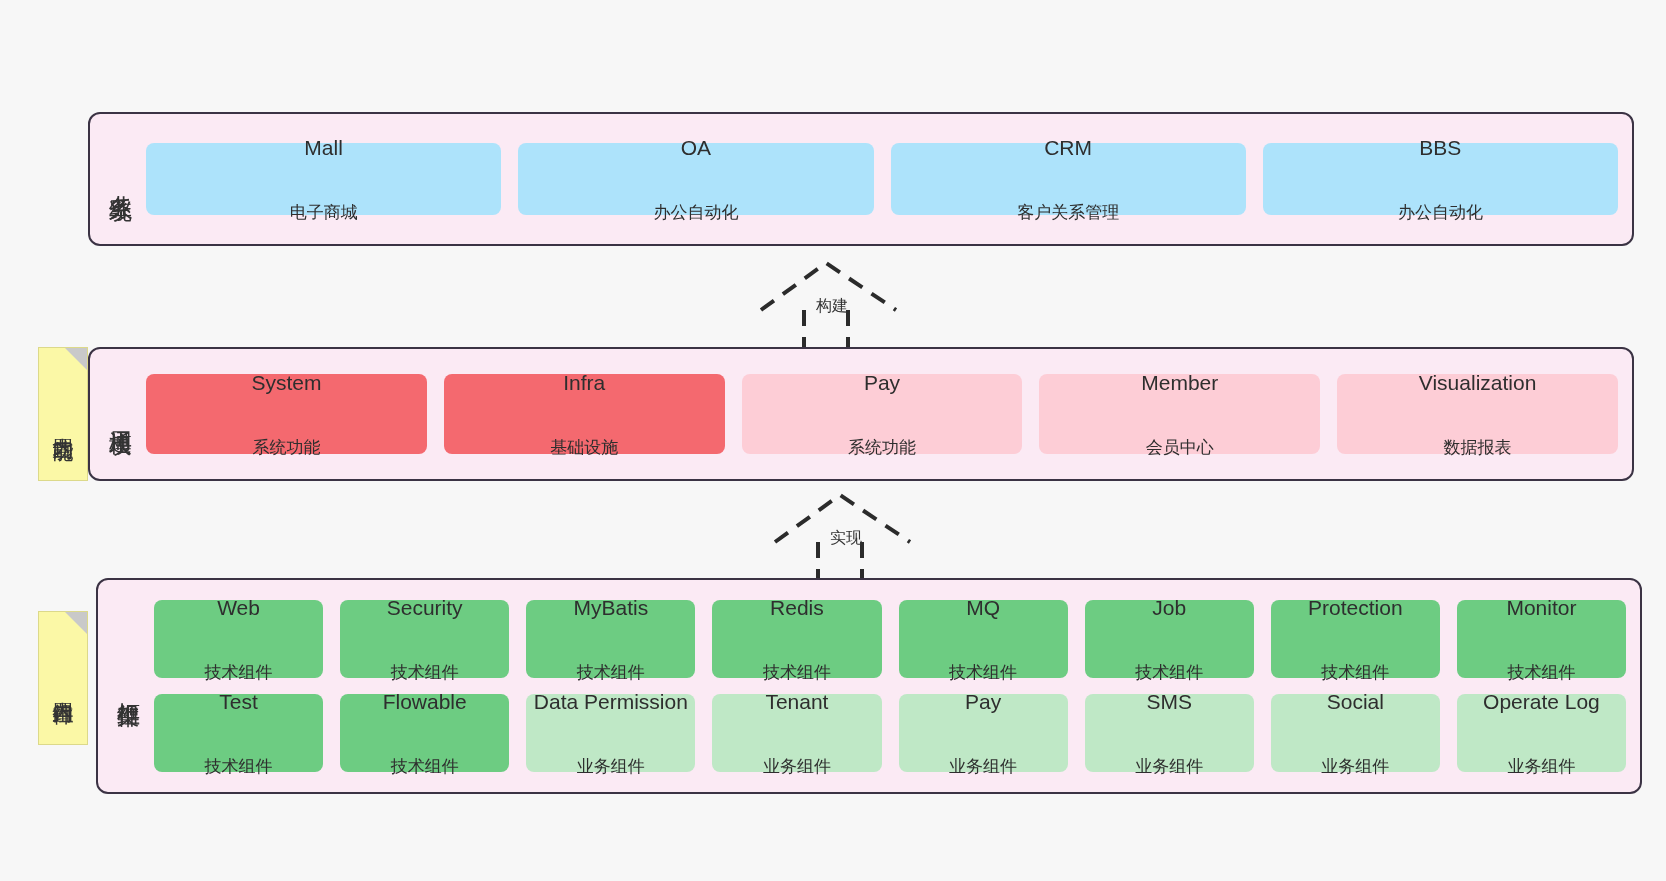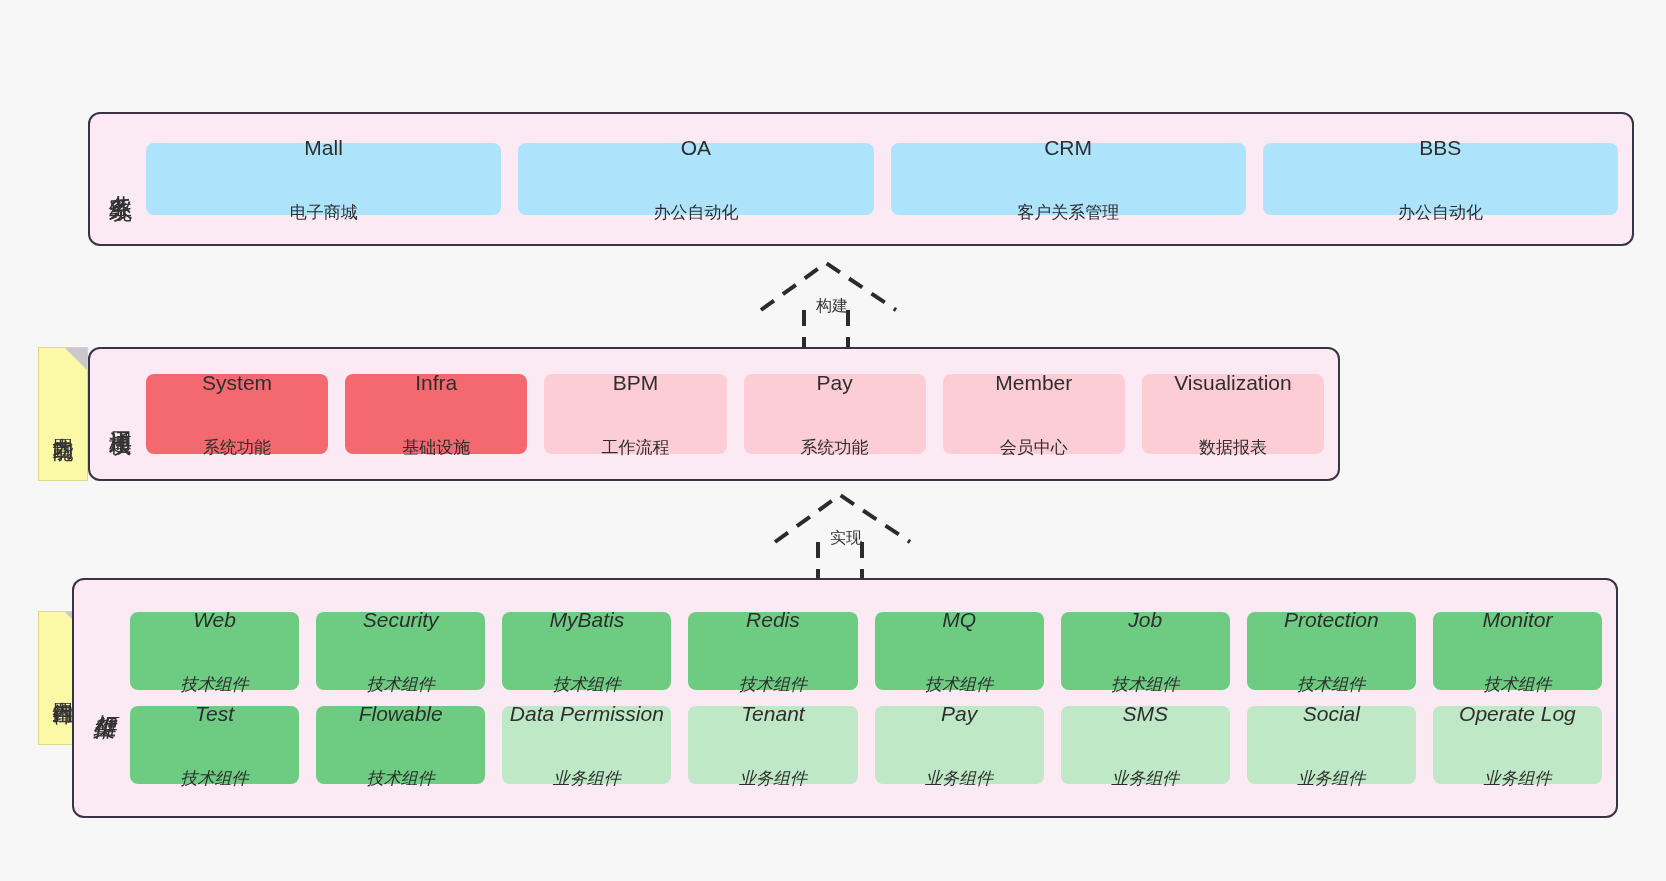--- a/index.html
+++ b/index.html
@@ -87,28 +87,28 @@
   
   #layer-business {
     left: 88px;  top: 112px;
     width: 1546px; height: 134px;
   }
   #layer-business .card { height: 72px; }
 
   
   #layer-modules {
     left: 88px;  top: 347px;
-    width: 1252px; height: 134px;
+    width: 1546px; height: 134px;
   }
   #layer-modules .card { height: 80px; }
 
   
   #layer-framework {
-    left: 72px;  top: 578px;
-    width: 1546px; height: 240px; font-style: italic;
+    left: 96px;  top: 578px;
+    width: 1546px; height: 216px;
   }
   #layer-framework .card { height: 78px; }
 
   
   .sticky {
     position: absolute;
     width: 50px;
     background: #fbf8a6;
     border: 1px solid #dcd98a;
     box-sizing: border-box;
@@ -195,24 +195,20 @@
     <div class="row">
       <div class="card red">
         <span>System</span>
         <span class="sub">系统功能</span>
       </div>
       <div class="card red">
         <span>Infra</span>
         <span class="sub">基础设施</span>
       </div>
       <div class="card pink">
-        <span>BPM</span>
-        <span class="sub">工作流程</span>
-      </div>
-      <div class="card pink">
         <span>Pay</span>
         <span class="sub">系统功能</span>
       </div>
       <div class="card pink">
         <span>Member</span>
         <span class="sub">会员中心</span>
       </div>
       <div class="card pink">
         <span>Visualization</span>
         <span class="sub">数据报表</span>

